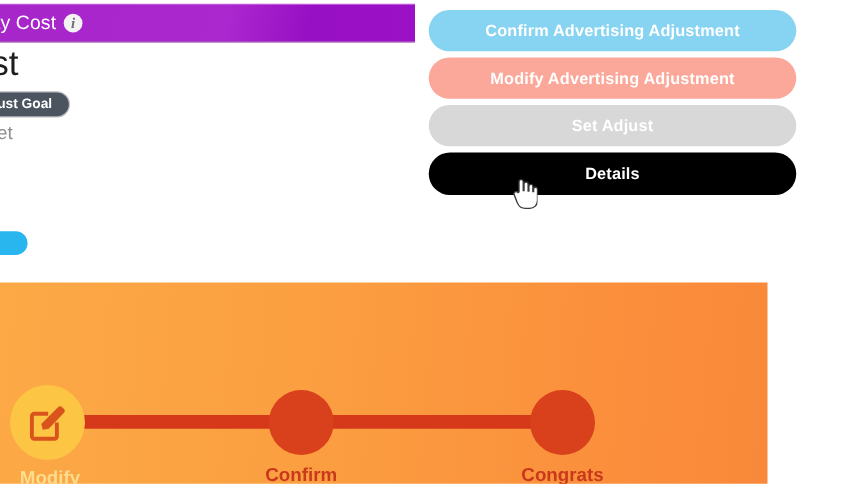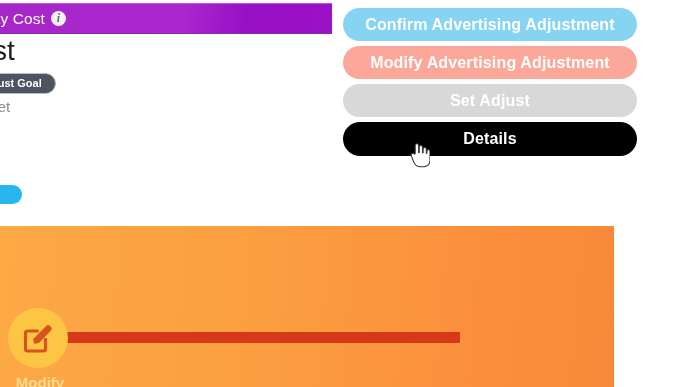--- a/index.html
+++ b/index.html
@@ -133,21 +133,21 @@
     width: 294px;
   }
   .action-btn {
     display: block;
     width: 100%;
     height: 33px;
     margin-bottom: 5px;
     border: none;
     border-radius: 17px;
     font-family: "Liberation Sans", sans-serif;
-    font-size: 16px;
+    font-size: 13px;
     font-weight: bold;
     letter-spacing: .15px;
     color: #ffffff;
     text-align: center;
     line-height: 33px;
     padding: 0;
     box-sizing: border-box;
     cursor: pointer;
   }
   .action-btn.confirm { background: #87d3f2; }
@@ -267,15 +267,23 @@
   <div class="step modify" style="left:12px;">
     <div class="step-dot">
       <svg id="pencil-icon" viewBox="0 0 34 34">
         <path d="M24.5 18.5 V28 a2 2 0 0 1 -2 2 H6.5 a2 2 0 0 1 -2 -2 V12 a2 2 0 0 1 2 -2 H16" fill="none" stroke="#d9531d" stroke-width="3.1" stroke-linecap="square"></path>
         <path d="M13.2 22.8 L12.0 18.2 L25.4 4.8 a2.4 2.4 0 0 1 3.4 0 l1.2 1.2 a2.4 2.4 0 0 1 0 3.4 L18.0 22.0 z" fill="#d9531d"></path>
       </svg>
     </div>
     <div class="step-label">Modify</div>
   </div>
 
-
+  <div class="step confirm" style="left:215px;">
+    <div class="step-dot"></div>
+    <div class="step-label">Confirm</div>
+  </div>
+
+  <div class="step congrats" style="left:424px;">
+    <div class="step-dot"></div>
+    <div class="step-label">Congrats</div>
+  </div>
 
 </div>
 
 </body></html>

